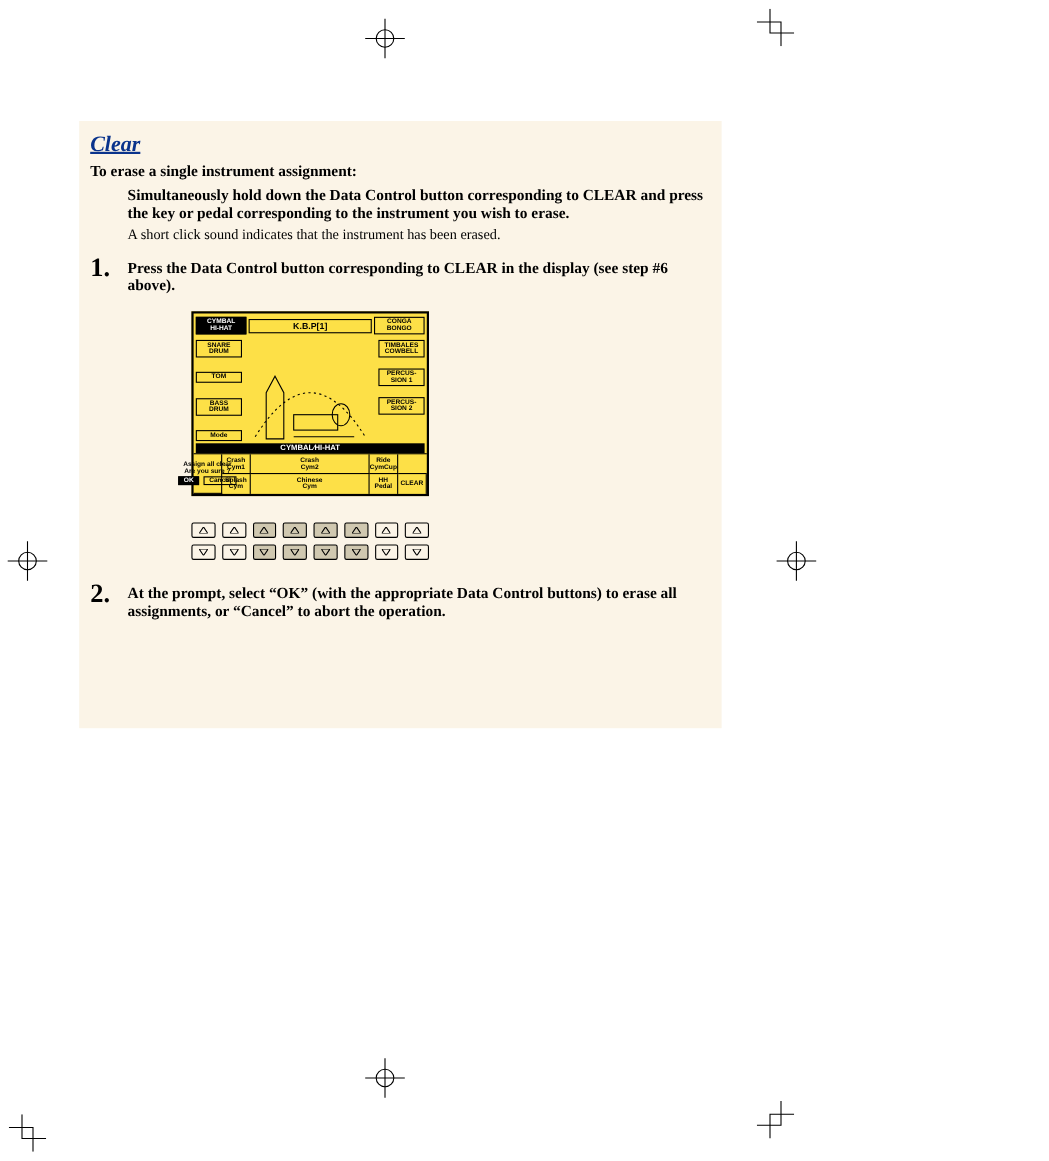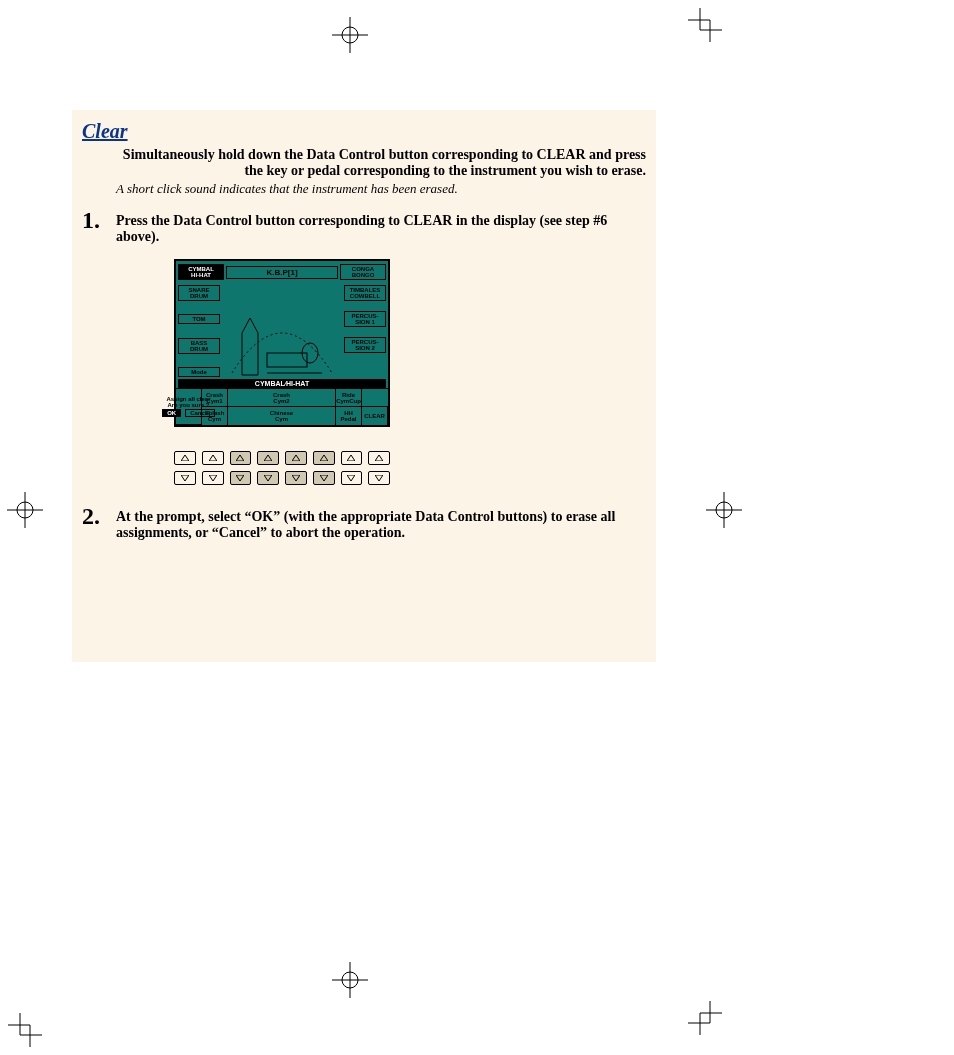--- a/index.html
+++ b/index.html
@@ -71,26 +71,24 @@
   }
   .sub-head {
     font-weight: bold;
     font-size: 14px;
     margin: 6px 0 6px 0;
   }
   .step-bold {
     font-weight: bold;
     font-size: 14px;
     margin: 0 0 2px 34px;
-    text-align: right;
   }
   .step-note {
     font-size: 13px;
     margin: 0 0 16px 34px;
-    font-style: italic;
   }
 
   ol.steps {
     list-style: none;
     padding: 0;
     margin: 0;
     counter-reset: step;
   }
   ol.steps > li {
     position: relative;
@@ -110,21 +108,21 @@
     color: #000;
   }
 
   
   .device-wrap {
     margin: 14px 0 12px 92px;
     width: 216px;
   }
   .lcd {
     border: 2px solid #000;
-    background: #0f766e;
+    background: #fde047;
     width: 216px;
     box-sizing: border-box;
   }
   .lcd .row {
     display: flex;
     align-items: center;
     padding: 2px 2px;
   }
   .lcd .row.top { border-bottom: 0; height: 18px; }
   .side-area {
@@ -293,20 +291,21 @@
     <svg width="40" height="40" viewBox="0 0 40 40">
         <circle cx="20" cy="20" r="8" stroke="#000" fill="none"></circle>
         <path d="M20 2 V38 M2 20 H38" stroke="#000"></path>
       </svg>
   </div>
 
   <div class="panel">
 
     <div class="section-title">Clear</div>
 
+    <div class="sub-head">To erase a single instrument assignment:</div>
     <p class="step-bold">Simultaneously hold down the Data Control button corresponding to CLEAR and press the key or pedal corresponding to the instrument you wish to erase.</p>
     <p class="step-note">A short click sound indicates that the instrument has been erased.</p>
 
 
     <ol class="steps">
       <li>Press the Data Control button corresponding to CLEAR in the display (see step #6 above).</li>
     </ol>
 
     <div class="device-wrap">
       <div class="lcd">

